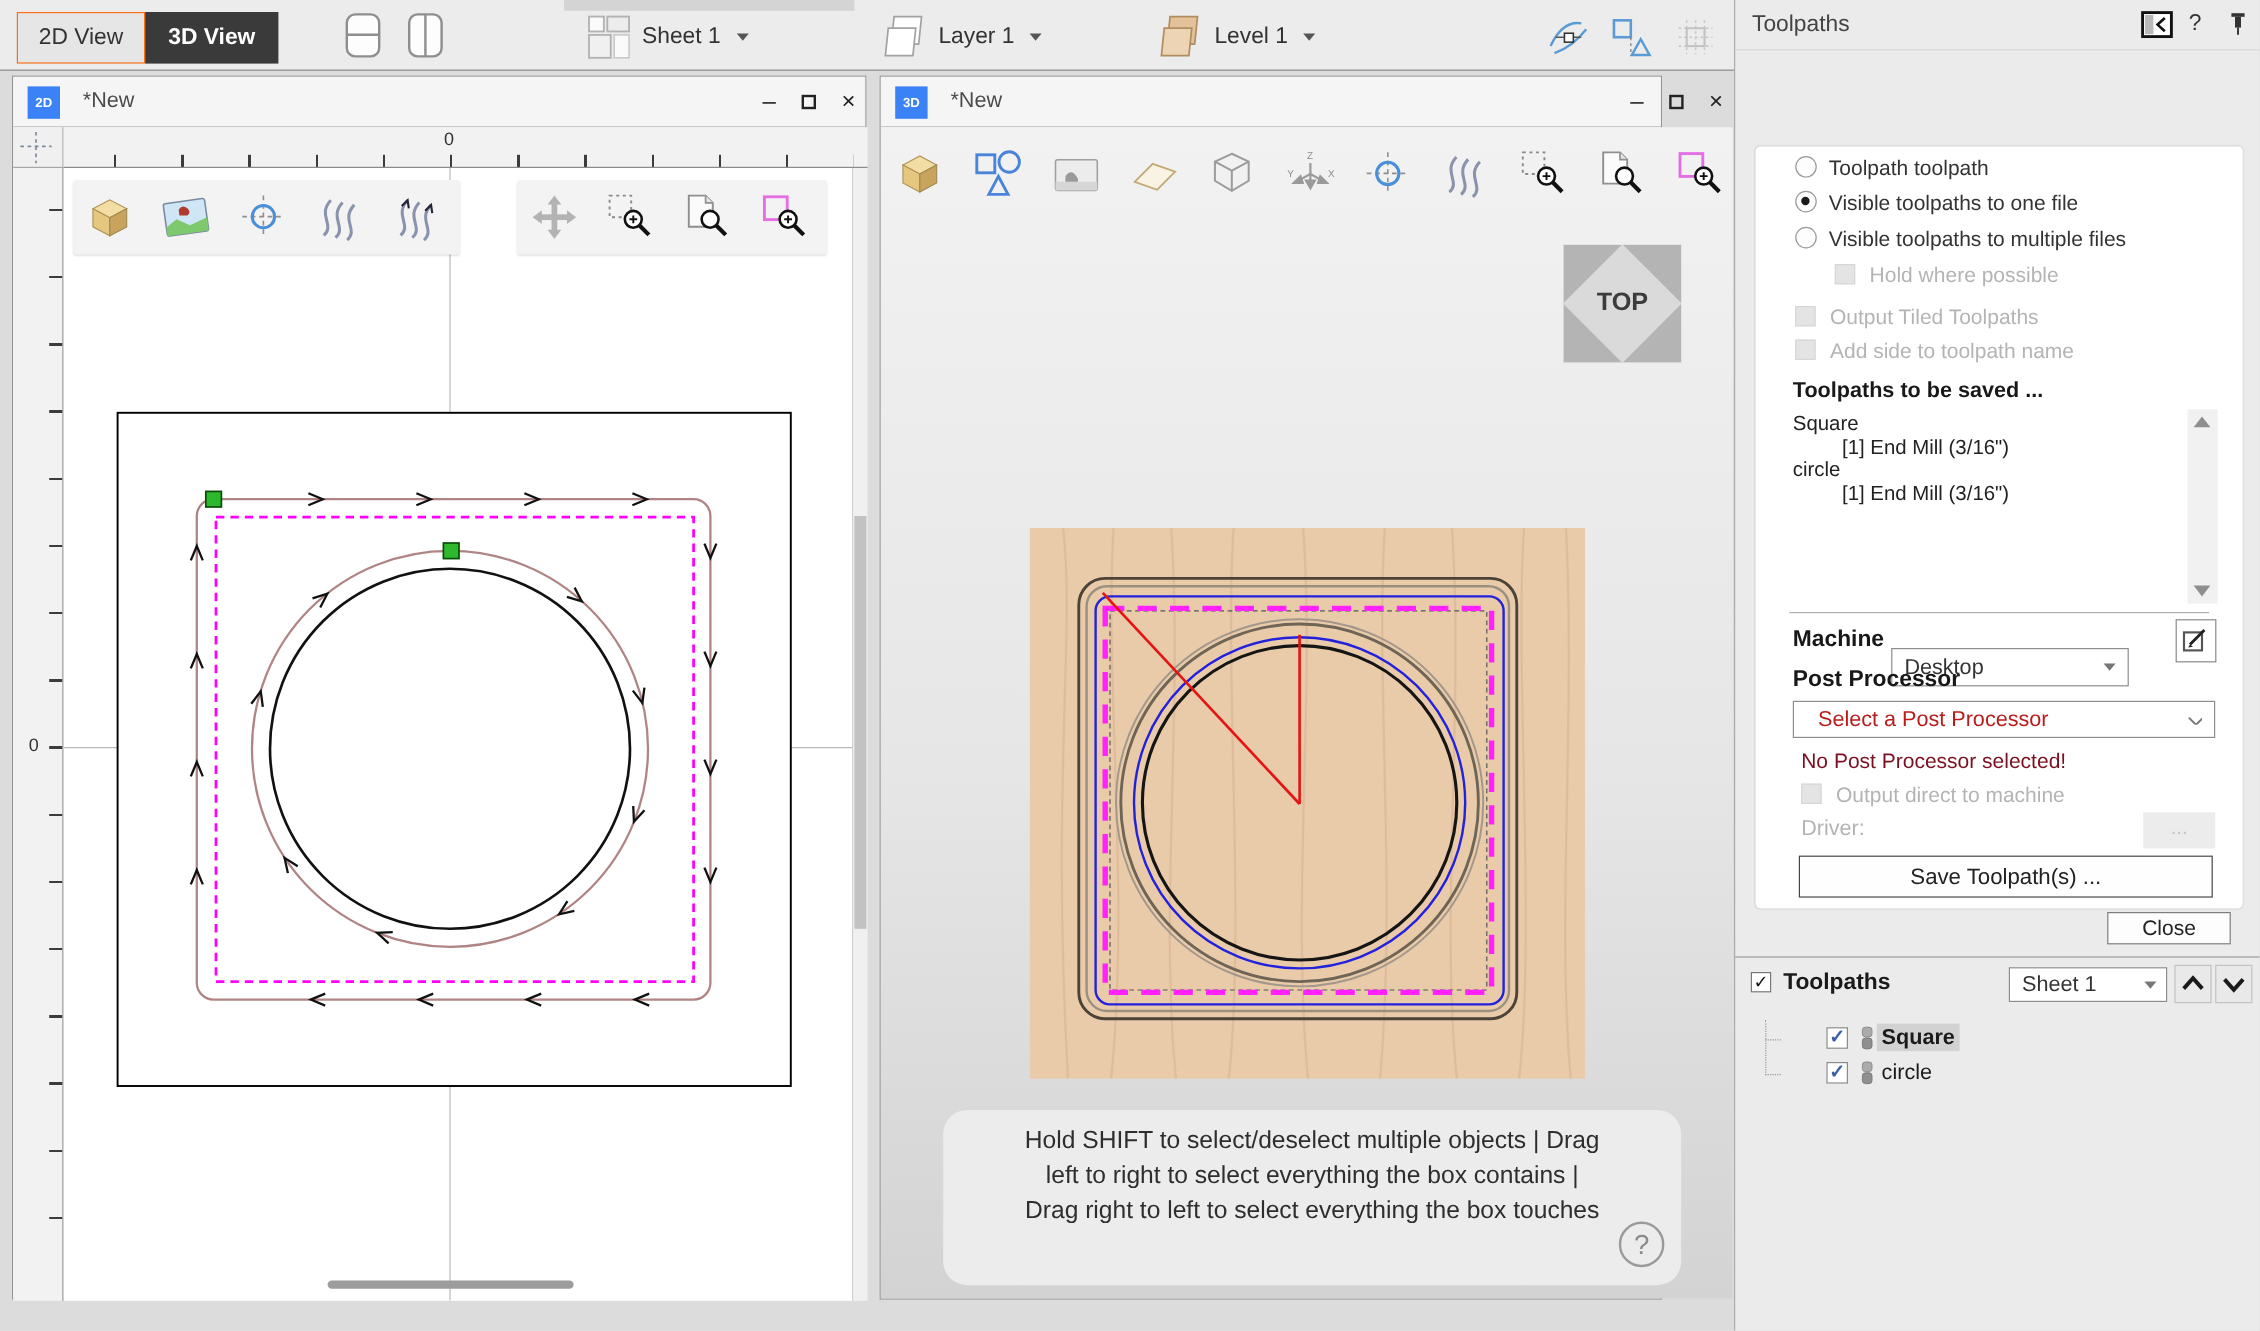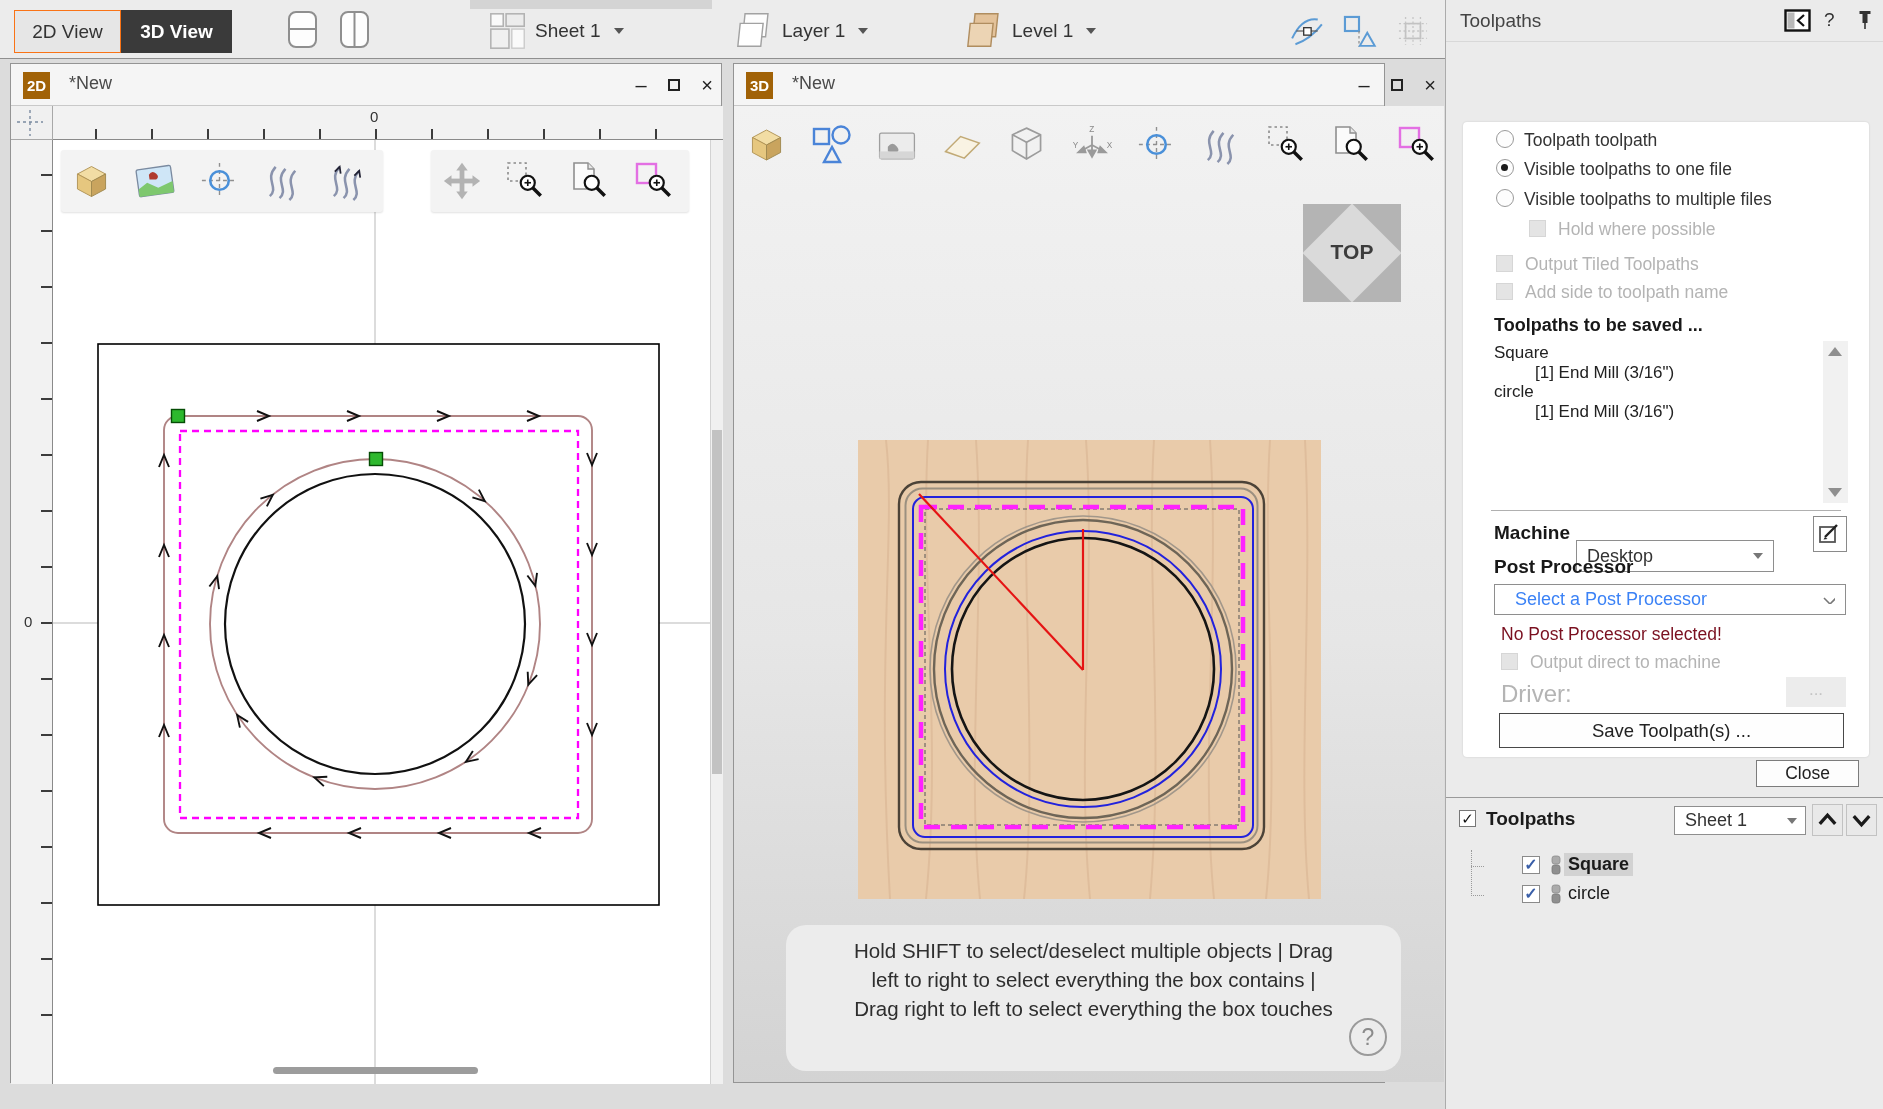--- a/index.html
+++ b/index.html
@@ -17,21 +17,21 @@
   .seltext { font-size:19px; color:#333; }
   .caret { display:inline-block; margin-left:7px; width:0; height:0; border-left:5px solid transparent; border-right:5px solid transparent; border-top:6px solid #555; }
   .selctl { top:10px; height:42px; display:flex; align-items:center; gap:6px; }
 
   
   #workspace { left:0; top:58px; width:1445px; height:1051px; background:#dcdcdc; border-top:1px solid #8f8f8f; }
   .window { background:#f2f2f2; border:1px solid #949494; }
   #win2d { left:10px; top:4px; width:712px; height:1020px; }
   #win3d { left:733px; top:4px; width:652px; height:1020px; }
   .titlebar { left:0; top:0; width:100%; height:42px; background:#f5f5f5; border-bottom:1px solid #c9c9c9; }
-  .badge { left:12px; top:8px; width:27px; height:27px; background:#a16207; color:#fff; font-size:15px; font-weight:bold; display:flex; align-items:center; justify-content:center; }
+  .badge { left:12px; top:8px; width:27px; height:27px; background:#3b82f6; color:#fff; font-size:11px; font-weight:bold; display:flex; align-items:center; justify-content:center; }
   .wintitle { left:58px; top:9px; font-size:18px; color:#4a4a4a; }
   .winctl { top:9px; width:24px; height:24px; display:flex; align-items:center; justify-content:center; font-size:20px; color:#222; }
   .maxbox { width:12px; height:12px; border:2px solid #222; }
 
   
   #corner2d { left:0; top:42px; width:42px; height:34px; background:#f0f0f0; border-right:1px solid #a8a8a8; border-bottom:1px solid #a8a8a8; }
   #ruler-top { left:42px; top:42px; width:670px; height:34px; background:#f2f2f2; border-bottom:1px solid #8a8a8a;
     background-image:repeating-linear-gradient(90deg, transparent 0 54px, #3c3c3c 54px 56px);
     background-size:100% 11px; background-repeat:no-repeat; background-position:-12px 23px; }
   #ruler-left { left:0; top:76px; width:42px; height:944px; background:#f2f2f2; border-right:1px solid #8a8a8a;
@@ -75,21 +75,21 @@
   .bold18 { font-size:18px; font-weight:bold; color:#181818; }
   .listtxt { font-size:17px; color:#222; line-height:19.5px; }
 
   #savedscroll { left:360px; top:219px; width:25px; height:162px; background:#f1f1f1; }
   .scrollarrow { width:0; height:0; border-left:7px solid transparent; border-right:7px solid transparent; position:absolute; left:5px; }
   .arrup { border-bottom:9px solid #8f8f8f; top:6px; }
   .arrdn { border-top:9px solid #8f8f8f; bottom:6px; }
 
   .combo { background:#fff; border:1px solid #8e8e8e; position:absolute; display:flex; align-items:center; }
   .combo .ctext { font-size:18px; color:#333; margin-left:10px; flex:1; }
-  .combo .gray { color:#3b82f6;margin-left:20px; }
+  .combo .gray { color:#b91c1c;margin-left:20px; }
   .combo .caret { margin-right:10px; }
   .thinchev { margin-right:10px; width:12px; height:8px; }
 
   #error { font-size:17.5px; color:#7a1020; }
   #driverbtn { left:323px; top:555px; width:60px; height:30px; background:#ececec; color:#c4c4c4; font-size:17px; text-align:center; line-height:26px; }
   #savebtn { left:36px; top:591px; width:345px; height:35px; background:#fefefe; border:1.6px solid #484848; font-size:18.5px; color:#222; }
   #closebtn { left:310px; top:760px; width:103px; height:27px; background:#fdfdfd; border:1px solid #7c7c7c; font-size:17.5px; color:#222; }
   button { font-family:"Liberation Sans",sans-serif; }
 
   #panelsep { left:0; top:797px; width:438px; height:1px; background:#9a9a9a; }
@@ -645,21 +645,21 @@
         <span class="ctext gray">Select a Post Processor</span>
         <svg class="thinchev" width="14" height="10">
             <polyline points="1,2 7,8 13,2" fill="none" stroke="#777" stroke-width="1.6"></polyline>
           </svg>
       </div>
       <div id="error" class="abs" style="left:38px;top:502px">No Post Processor selected!</div>
 
       <span class="cbdis" style="left:38px;top:531px"></span>
       <span class="dlabel" style="left:67px;top:530px">Output direct to machine</span>
 
-      <span class="dlabel" style="left:38px;top:558px;font-size:24px">Driver:</span>
+      <span class="dlabel" style="left:38px;top:558px;font-size:18px">Driver:</span>
       <div id="driverbtn" class="abs">...</div>
 
       <button id="savebtn" class="abs">Save Toolpath(s) ...</button>
     </div>
 
     <button id="closebtn" class="abs">Close</button>
 
     <div id="panelsep" class="abs"></div>
 
     <span class="cben" style="left:13px;top:810px">✓</span>

